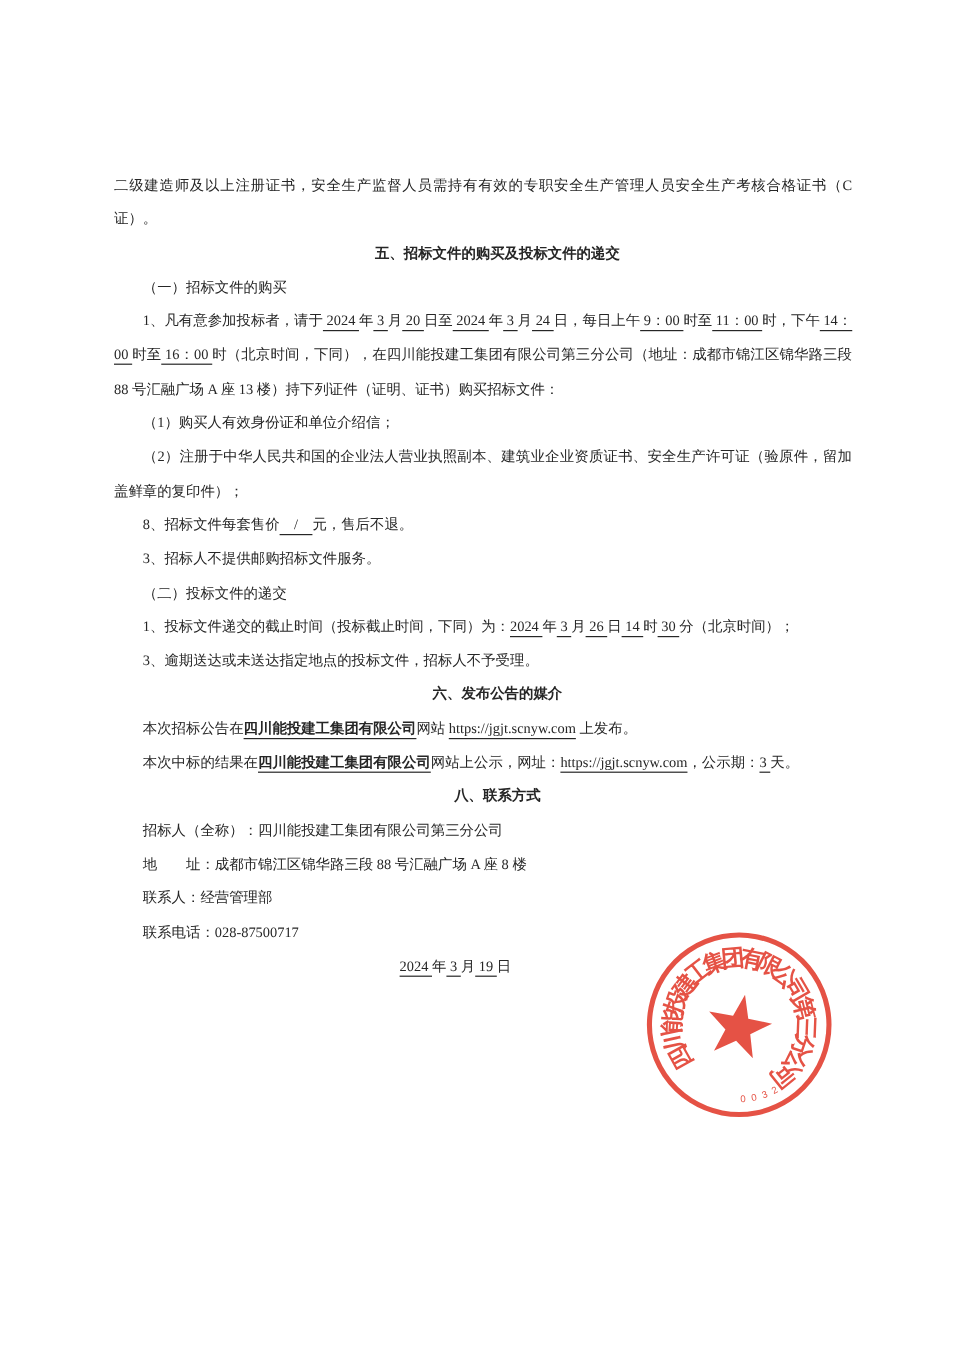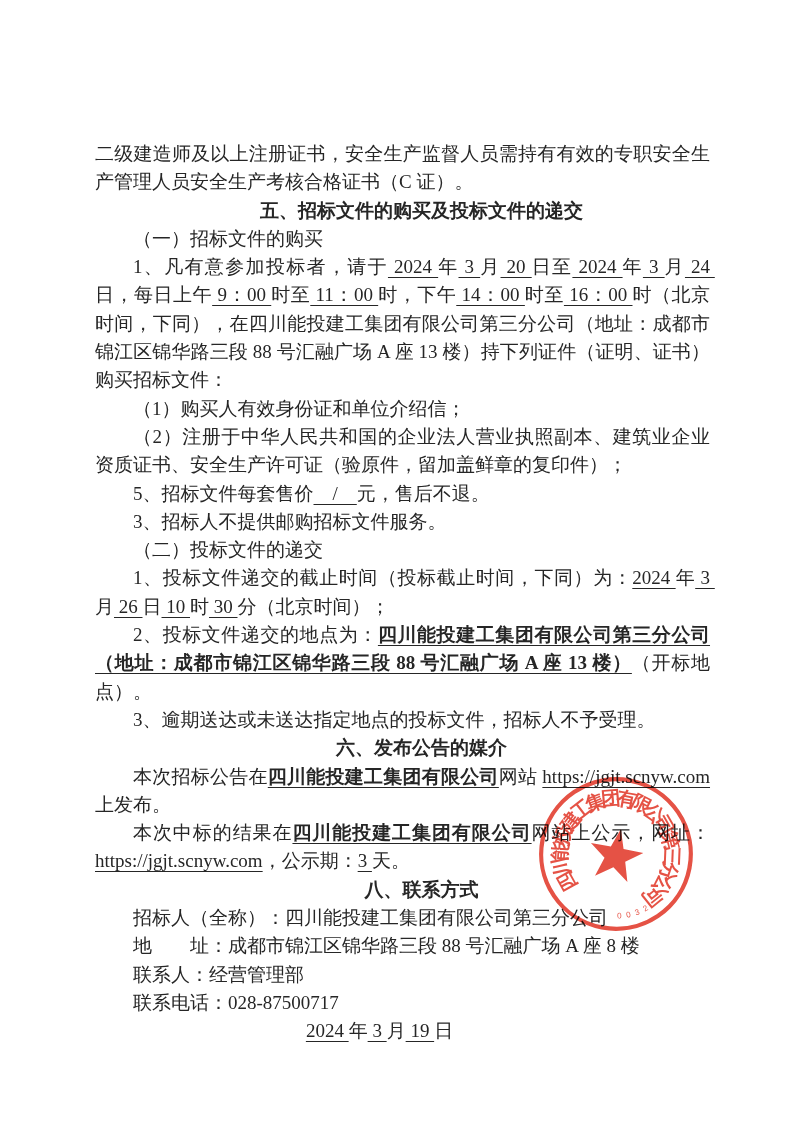--- a/index.html
+++ b/index.html
@@ -8,21 +8,21 @@
     width:794px;height:1122px;
     background:#ffffff;
     overflow:hidden;
     font-family:"Liberation Serif","DejaVu Serif",serif;
     color:#262626;
   }
   #doc-body{
     position:absolute;
     left:95px;top:140px;
     width:615px;
-    font-size:19px;
+    font-size:12px;
     line-height:28.3px;
   }
   .para{
     margin:0;
     text-indent:2em;
     text-align:justify;
   }
   .noindent{text-indent:0;}
   .heading{font-weight:700;text-align:center;}
   .date{text-align:center;padding-right:46px;text-indent:0;}
@@ -49,25 +49,24 @@
 <body>
 
 <div id="page">
   <div id="doc-body">
       <p class="para noindent"><span class="seg">二级建造师及以上注册证书，安全生产监督人员需持有有效的专职安全生产管理人员安全生产考核合格证书（C 证）。</span></p>
       <p class="para heading"><span class="seg">五、招标文件的购买及投标文件的递交</span></p>
       <p class="para"><span class="seg">（一）招标文件的购买</span></p>
       <p class="para"><span class="seg">1、凡有意参加投标者，请于</span><span class="seg u"> 2024 </span><span class="seg">年</span><span class="seg u"> 3 </span><span class="seg">月</span><span class="seg u"> 20 </span><span class="seg">日至</span><span class="seg u"> 2024 </span><span class="seg">年</span><span class="seg u"> 3 </span><span class="seg">月</span><span class="seg u"> 24 </span><span class="seg">日，每日上午</span><span class="seg u"> 9：00 </span><span class="seg">时至</span><span class="seg u"> 11：00 </span><span class="seg">时，下午</span><span class="seg u"> 14：00 </span><span class="seg">时至</span><span class="seg u"> 16：00 </span><span class="seg">时（北京时间，下同），在四川能投建工集团有限公司第三分公司（地址：成都市锦江区锦华路三段 88 号汇融广场 A 座 13 楼）持下列证件（证明、证书）购买招标文件：</span></p>
       <p class="para"><span class="seg">（1）购买人有效身份证和单位介绍信；</span></p>
       <p class="para"><span class="seg">（2）注册于中华人民共和国的企业法人营业执照副本、建筑业企业资质证书、安全生产许可证（验原件，留加盖鲜章的复印件）；</span></p>
-      <p class="para"><span class="seg">5、招标文件每套售价</span><span class="seg u">　/　</span><span class="seg">元，售后不退。</span></p>
+      <p class="para"><span class="seg">8、招标文件每套售价</span><span class="seg u">　/　</span><span class="seg">元，售后不退。</span></p>
       <p class="para"><span class="seg">3、招标人不提供邮购招标文件服务。</span></p>
       <p class="para"><span class="seg">（二）投标文件的递交</span></p>
-      <p class="para"><span class="seg">1、投标文件递交的截止时间（投标截止时间，下同）为：</span><span class="seg u">2024 </span><span class="seg">年</span><span class="seg u"> 3 </span><span class="seg">月</span><span class="seg u"> 26 </span><span class="seg">日</span><span class="seg u"> 10 </span><span class="seg">时</span><span class="seg u"> 30 </span><span class="seg">分（北京时间）；</span></p>
-      <p class="para"><span class="seg">2、投标文件递交的地点为：</span><span class="seg u b">四川能投建工集团有限公司第三分公司（地址：成都市锦江区锦华路三段 88 号汇融广场 A 座 13 楼）</span><span class="seg">（开标地点）。</span></p>
+      <p class="para"><span class="seg">1、投标文件递交的截止时间（投标截止时间，下同）为：</span><span class="seg u">2024 </span><span class="seg">年</span><span class="seg u"> 3 </span><span class="seg">月</span><span class="seg u"> 26 </span><span class="seg">日</span><span class="seg u"> 14 </span><span class="seg">时</span><span class="seg u"> 30 </span><span class="seg">分（北京时间）；</span></p>
       <p class="para"><span class="seg">3、逾期送达或未送达指定地点的投标文件，招标人不予受理。</span></p>
       <p class="para heading"><span class="seg">六、发布公告的媒介</span></p>
       <p class="para"><span class="seg">本次招标公告在</span><span class="seg u b">四川能投建工集团有限公司</span><span class="seg">网站 </span><span class="seg u">https://jgjt.scnyw.com</span><span class="seg"> 上发布。</span></p>
       <p class="para"><span class="seg">本次中标的结果在</span><span class="seg u b">四川能投建工集团有限公司</span><span class="seg">网站上公示，网址：</span><span class="seg u">https://jgjt.scnyw.com</span><span class="seg">，公示期：</span><span class="seg u">3 </span><span class="seg">天。</span></p>
       <p class="para heading"><span class="seg">八、联系方式</span></p>
       <p class="para"><span class="seg">招标人（全称）：四川能投建工集团有限公司第三分公司</span></p>
       <p class="para"><span class="seg">地　　址：成都市锦江区锦华路三段 88 号汇融广场 A 座 8 楼</span></p>
       <p class="para"><span class="seg">联系人：经营管理部</span></p>
       <p class="para"><span class="seg">联系电话：028-87500717</span></p>
       <p class="para date"><span class="seg u">2024 </span><span class="seg">年</span><span class="seg u"> 3 </span><span class="seg">月</span><span class="seg u"> 19 </span><span class="seg">日</span></p>

